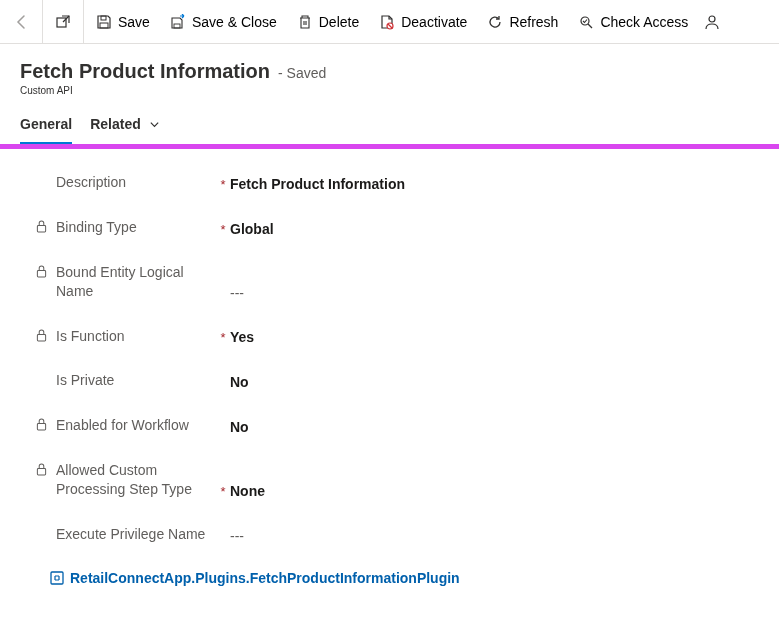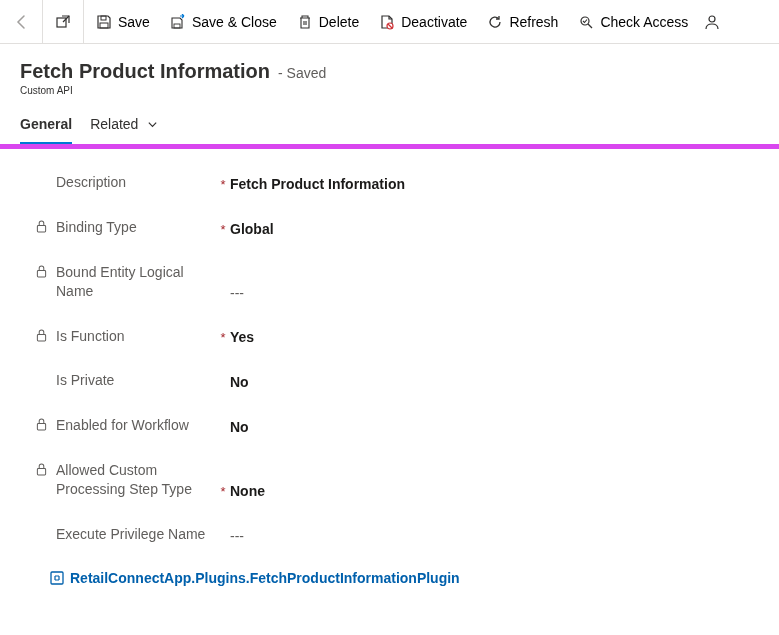--- a/index.html
+++ b/index.html
@@ -93,21 +93,21 @@
       background: none;
       border-top: none;
       border-left: none;
       border-right: none;
       font-family: inherit;
     }
     .tab.active {
       border-bottom-color: #0078d4;
     }
     .tab:not(.active) {
-      font-weight: 400;
+      font-weight: 700;
       gap: 6px;
     }
     .chevron-down {
       font-size: 10px;
       color: #323130;
     }
     
     .form {
       padding: 24px 20px 20px 36px;
     }

